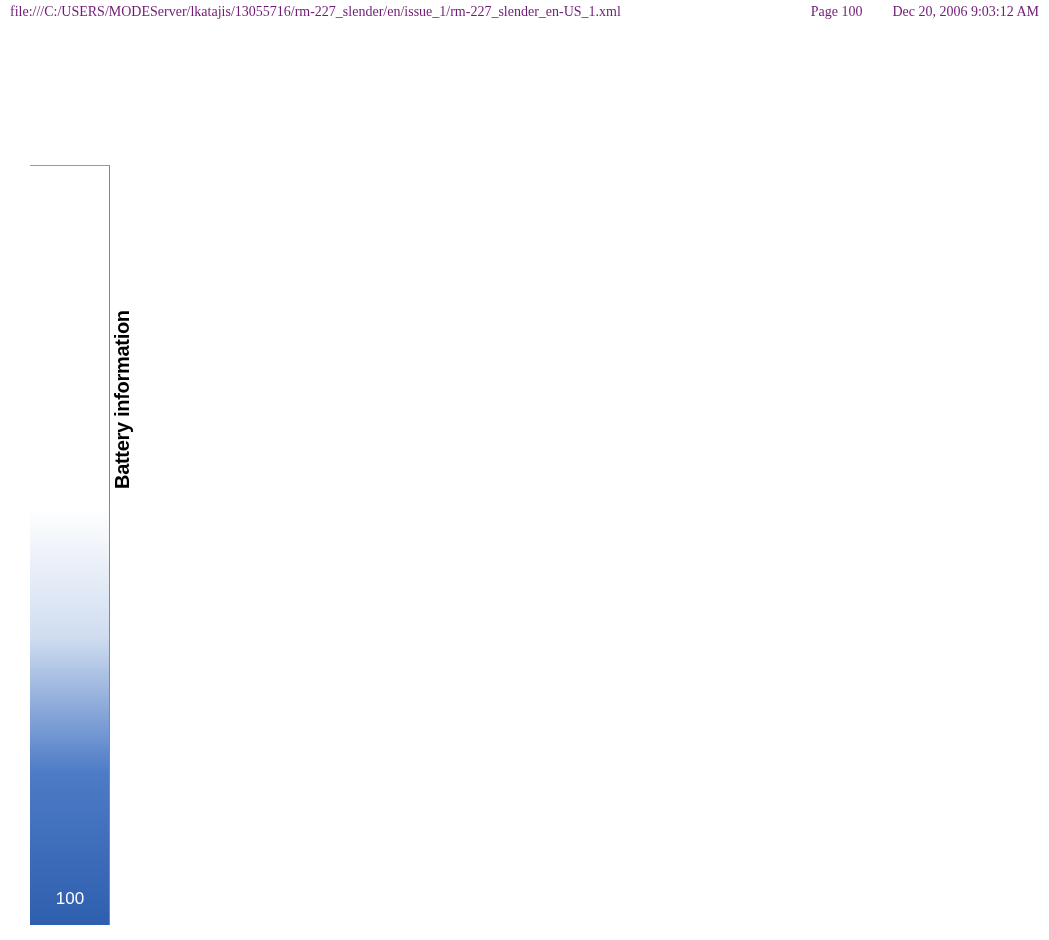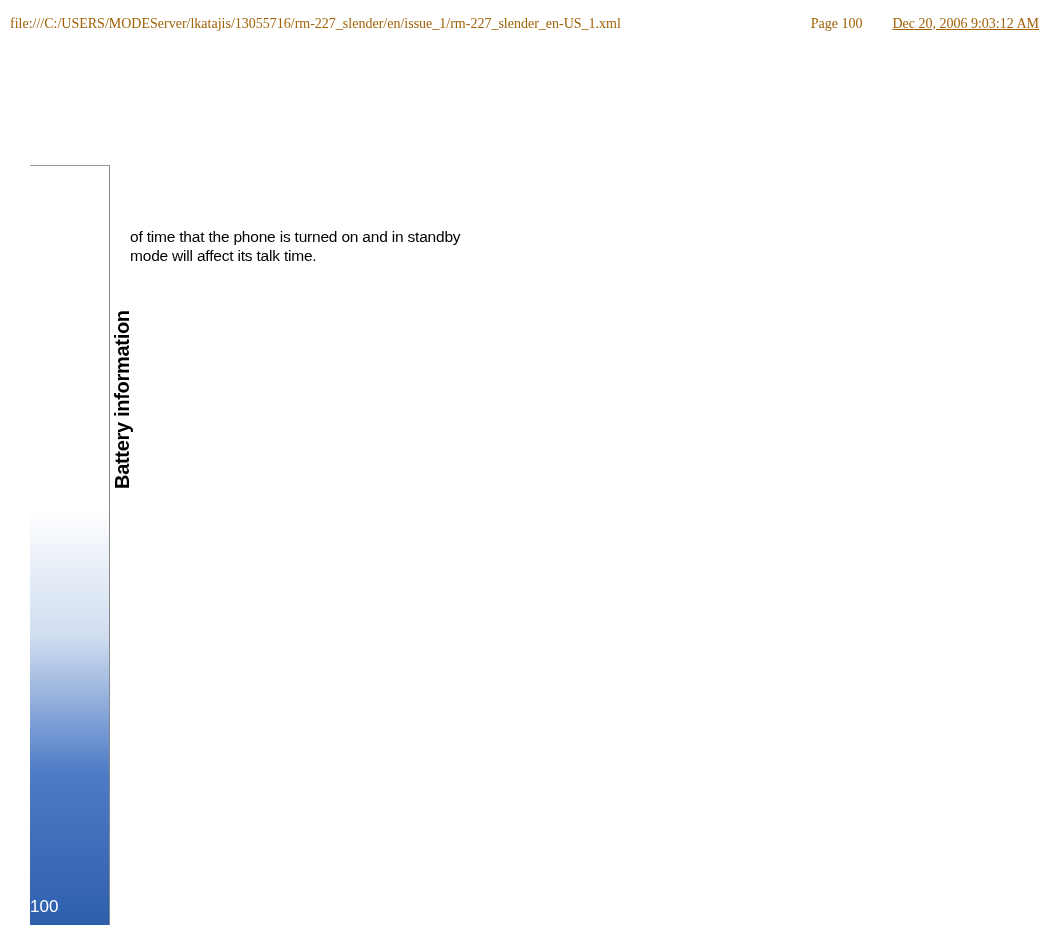--- a/index.html
+++ b/index.html
@@ -6,28 +6,28 @@
     body {
       width: 1049px;
       height: 940px;
       font-family: Arial, sans-serif;
       background: #fff;
       position: relative;
     }
     .header {
       display: flex;
       justify-content: center;
-      padding: 16px 10px;
+      padding: 4px 10px;
       font-family: "Times New Roman", serif;
       font-size: 14px;
-      color: #a16207;
+      color: #701a75;
     }
     .header .path { flex: 1; }
     .header .page { margin-left: 17px; }
-    .header .date { margin-left: 30px; text-decoration: underline; }
+    .header .date { margin-left: 30px; }
     .page-body {
       position: absolute;
       top: 165px;
       left: 30px;
       width: 900px;
       height: 760px;
     }
     .sidebar {
       position: absolute;
       left: 0;
@@ -52,22 +52,23 @@
       letter-spacing: -0.3px;
     }
     .section-title-wrap {
       position: absolute;
       left: 55px;
       top: 255px;
     }
     .page-number {
       position: absolute;
       left: 0;
-      bottom: 8px;
+      bottom: 16px;
       width: 80px;
+      text-align: center;
       color: #fff;
       font-size: 17px;
       font-family: "Segoe UI", Arial, sans-serif;
     }
     .content {
       position: absolute;
       left: 100px;
       top: 62px;
       width: 370px;
       font-size: 15.5px;
@@ -86,14 +87,13 @@
   <span class="date">Dec 20, 2006 9:03:12 AM</span>
 </div>
 
 <div class="page-body">
   <div class="sidebar">
     <div class="section-title-wrap">
       <div class="section-title">Battery information</div>
     </div>
     <div class="page-number">100</div>
   </div>
-  <div class="content">of time that the phone is turned on and in standby mode will affect its talk time.</div>
 </div>
 
 </body></html>

